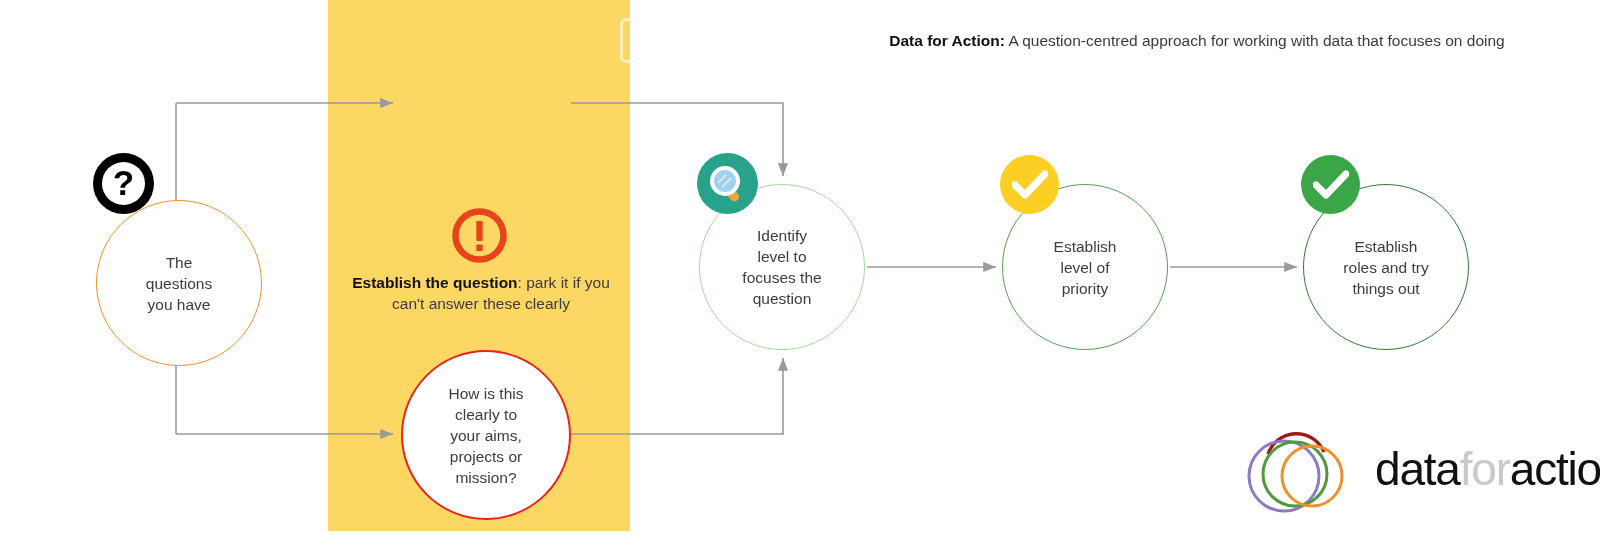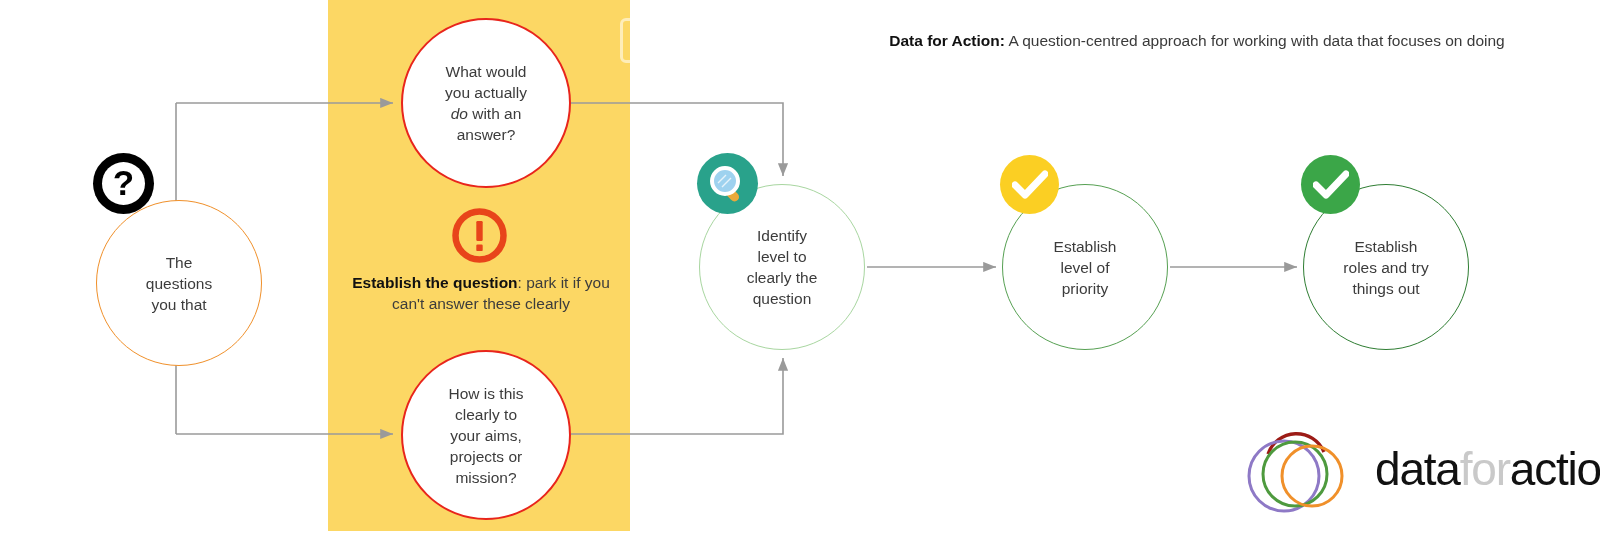--- a/index.html
+++ b/index.html
@@ -216,48 +216,40 @@
 
     <path d="M867,267 L996,267" stroke="#9a9a9a" stroke-width="1.6" fill="none" marker-end="url(#ah)"></path>
 
     <path d="M1170,267 L1297,267" stroke="#9a9a9a" stroke-width="1.6" fill="none" marker-end="url(#ah)"></path>
   </svg>
 
   <div class="node n-questions">
     <div class="label">
       <span>The</span><br>
       <span>questions</span><br>
-      <span>you that</span>
-    </div>
-  </div>
-
-  <div class="node n-do">
-    <div class="label">
-      <span>What would</span><br>
-      <span>you actually</span><br>
-      <em>do</em><span> with an</span><br>
-      <span>answer?</span>
-    </div>
-  </div>
+      <span>you have</span>
+    </div>
+  </div>
+
 
   <div class="node n-aims">
     <div class="label">
       <span>How is this</span><br>
       <span>clearly to</span><br>
       <span>your aims,</span><br>
       <span>projects or</span><br>
       <span>mission?</span>
     </div>
   </div>
 
   <div class="node n-identify">
     <div class="label">
       <span>Identify</span><br>
       <span>level to</span><br>
-      <span>clearly the</span><br>
+      <span>focuses the</span><br>
       <span>question</span>
     </div>
   </div>
 
   <div class="node n-priority">
     <div class="label">
       <span>Establish</span><br>
       <span>level of</span><br>
       <span>priority</span>
     </div>

